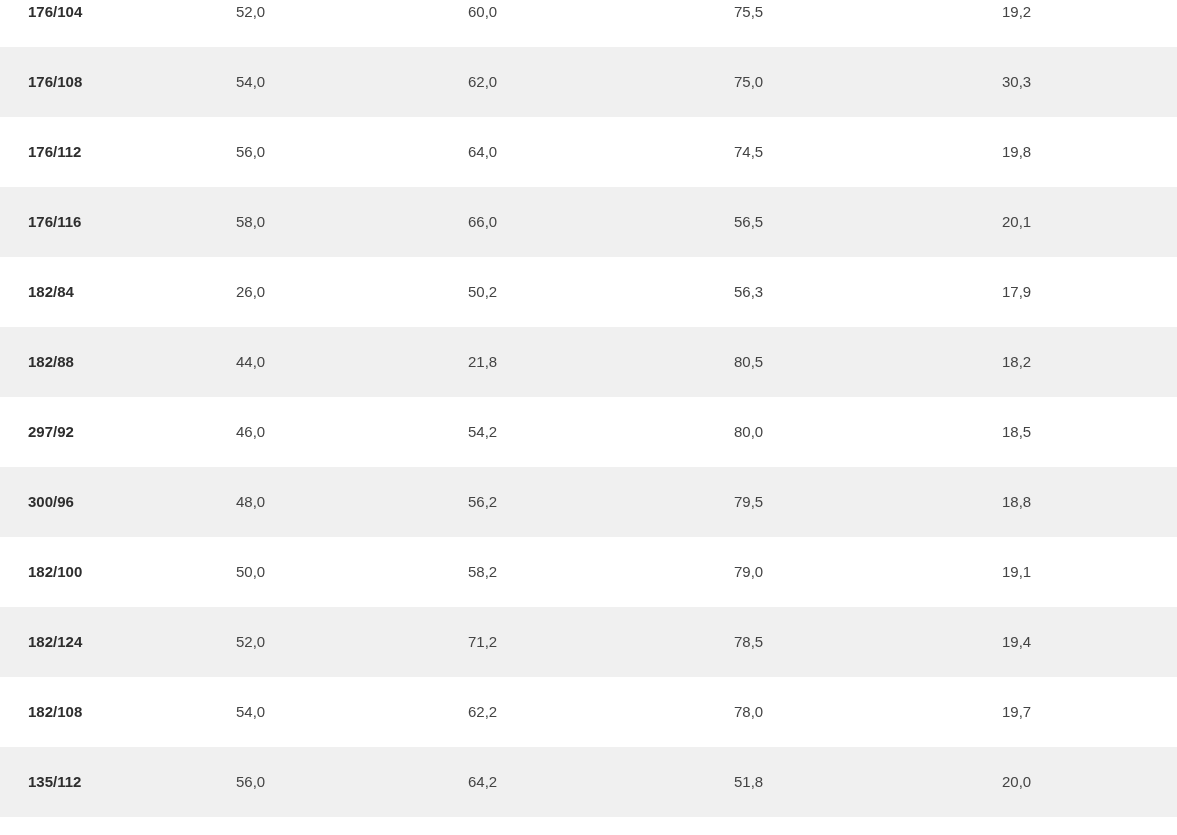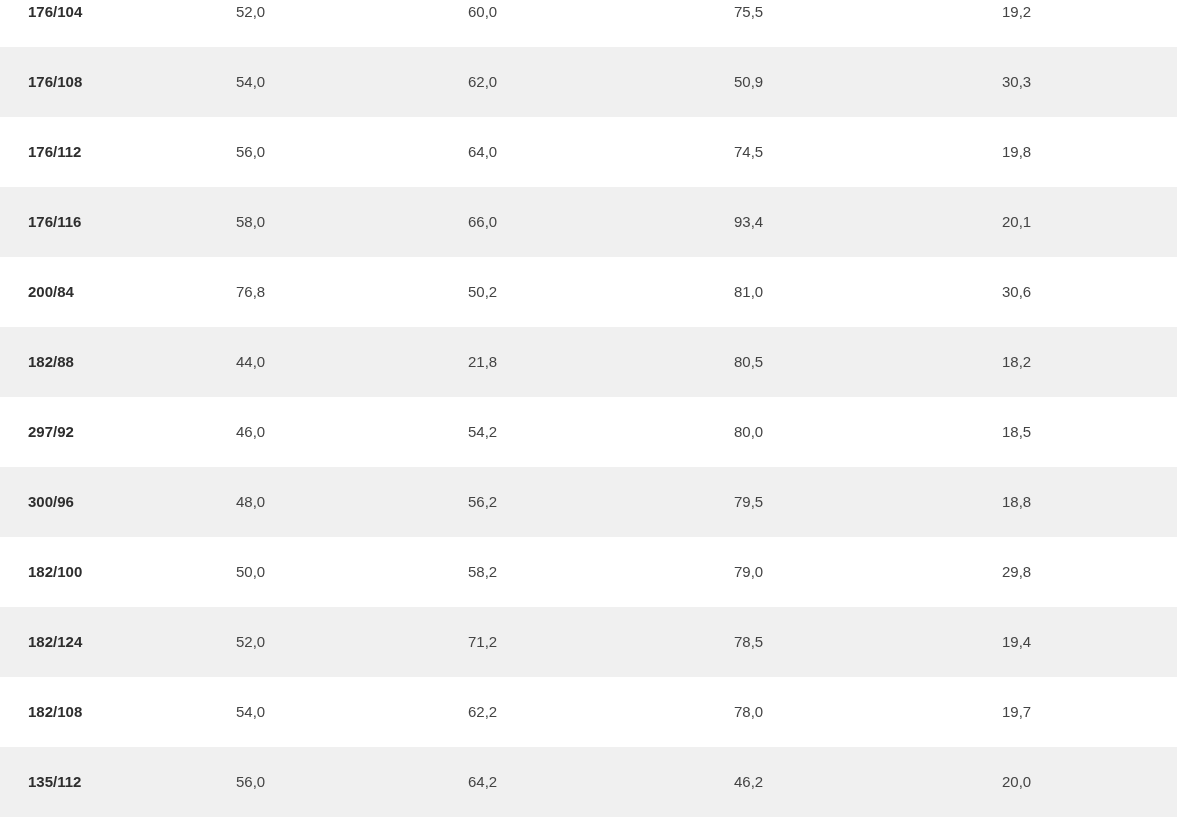--- a/index.html
+++ b/index.html
@@ -58,46 +58,46 @@
         <td class="c1">52,0</td>
         <td class="c2">60,0</td>
         <td class="c3">75,5</td>
         <td class="c4">19,2</td>
         <td class="c5">+ / - 1</td>
       </tr>
       <tr class="row-even">
         <td class="c0">176/108</td>
         <td class="c1">54,0</td>
         <td class="c2">62,0</td>
-        <td class="c3">50,9</td>
+        <td class="c3">75,0</td>
         <td class="c4">30,3</td>
         <td class="c5">+ / - 1</td>
       </tr>
       <tr class="row-odd">
         <td class="c0">176/112</td>
         <td class="c1">56,0</td>
         <td class="c2">64,0</td>
         <td class="c3">74,5</td>
         <td class="c4">19,8</td>
         <td class="c5">+ / - 1</td>
       </tr>
       <tr class="row-even">
         <td class="c0">176/116</td>
         <td class="c1">58,0</td>
         <td class="c2">66,0</td>
-        <td class="c3">93,4</td>
+        <td class="c3">56,5</td>
         <td class="c4">20,1</td>
         <td class="c5">+ / - 1</td>
       </tr>
       <tr class="row-odd">
-        <td class="c0">200/84</td>
-        <td class="c1">76,8</td>
+        <td class="c0">182/84</td>
+        <td class="c1">26,0</td>
         <td class="c2">50,2</td>
-        <td class="c3">81,0</td>
-        <td class="c4">30,6</td>
+        <td class="c3">56,3</td>
+        <td class="c4">17,9</td>
         <td class="c5">+ / - 1</td>
       </tr>
       <tr class="row-even">
         <td class="c0">182/88</td>
         <td class="c1">44,0</td>
         <td class="c2">21,8</td>
         <td class="c3">80,5</td>
         <td class="c4">18,2</td>
         <td class="c5">+ / - 1</td>
       </tr>
@@ -115,21 +115,21 @@
         <td class="c2">56,2</td>
         <td class="c3">79,5</td>
         <td class="c4">18,8</td>
         <td class="c5">+ / - 1</td>
       </tr>
       <tr class="row-odd">
         <td class="c0">182/100</td>
         <td class="c1">50,0</td>
         <td class="c2">58,2</td>
         <td class="c3">79,0</td>
-        <td class="c4">29,8</td>
+        <td class="c4">19,1</td>
         <td class="c5">+ / - 1</td>
       </tr>
       <tr class="row-even">
         <td class="c0">182/124</td>
         <td class="c1">52,0</td>
         <td class="c2">71,2</td>
         <td class="c3">78,5</td>
         <td class="c4">19,4</td>
         <td class="c5">+ / - 1</td>
       </tr>
@@ -138,18 +138,18 @@
         <td class="c1">54,0</td>
         <td class="c2">62,2</td>
         <td class="c3">78,0</td>
         <td class="c4">19,7</td>
         <td class="c5">+ / - 1</td>
       </tr>
       <tr class="row-even">
         <td class="c0">135/112</td>
         <td class="c1">56,0</td>
         <td class="c2">64,2</td>
-        <td class="c3">46,2</td>
+        <td class="c3">51,8</td>
         <td class="c4">20,0</td>
         <td class="c5">+ / - 1</td>
       </tr>
     </tbody>
 </table>
 
 </body></html>

